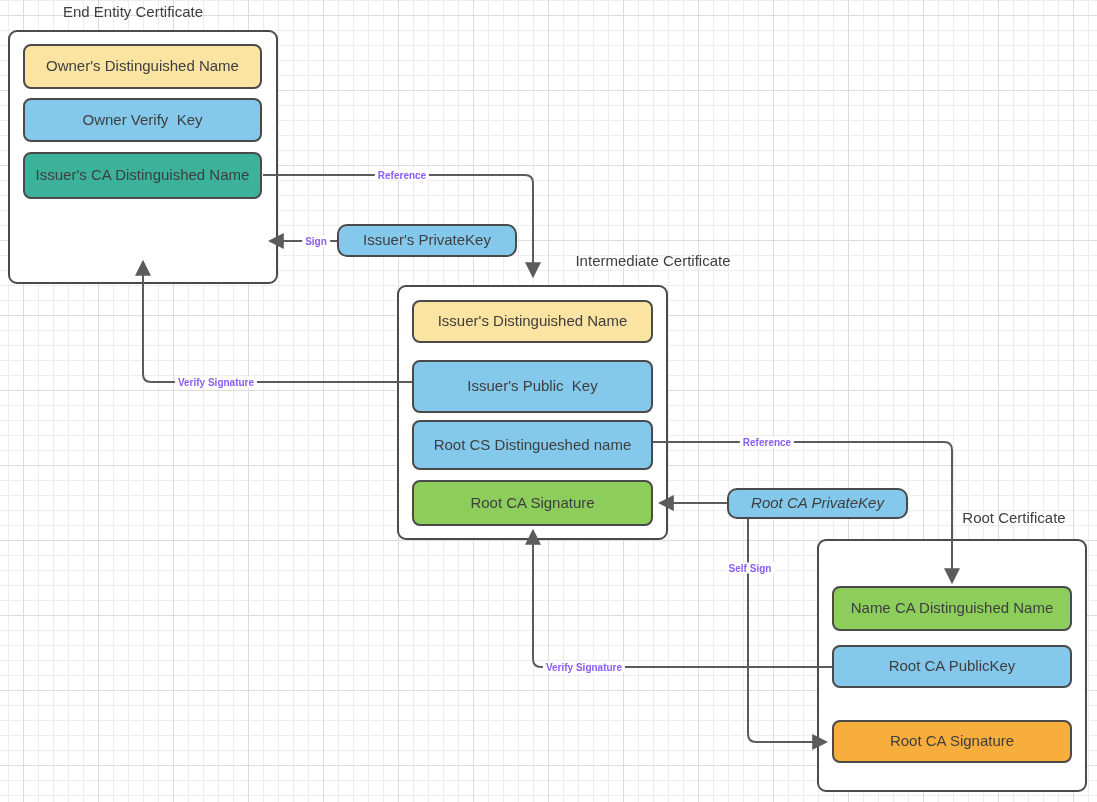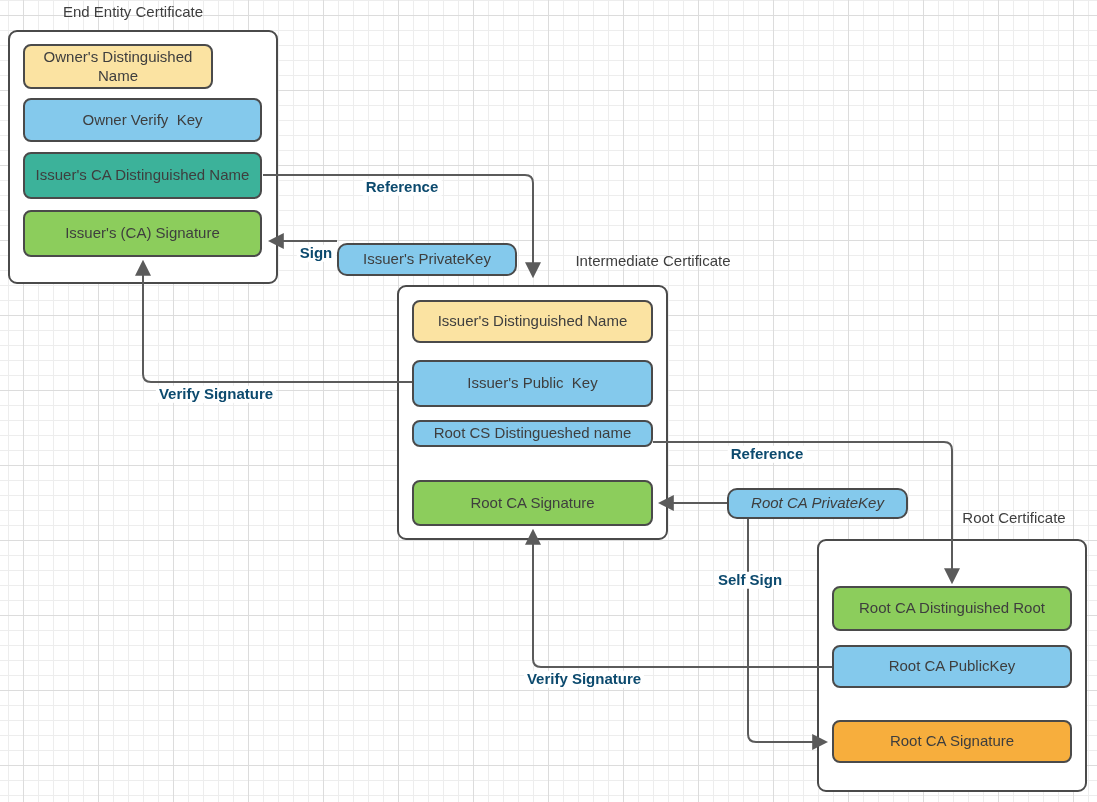--- a/index.html
+++ b/index.html
@@ -42,28 +42,27 @@
   .ctitle{
     position:absolute;
     font-size:15px;
     color:#3e3e3e;
     text-align:center;
     white-space:nowrap;
   }
   .clabel{
     position:absolute;
     transform:translate(-50%,-50%);
-    font-size:15px;
+    font-size:10px;
     font-weight:bold;
-    color:#0c4a6e;
+    color:#8b5cf6;
     background:#ffffff;
     padding:0 3px;
     white-space:nowrap;
     line-height:1.1;
-    margin-top:12px;
   }
   svg.wires{position:absolute;left:0;top:0;pointer-events:none;}
 </style>
 </head>
 <body>
 
 <div id="canvas">
 
   <div class="container" style="left:8px;top:30px;width:270px;height:254px"></div>
   <div class="container" style="left:397px;top:285px;width:271px;height:255px"></div>
@@ -83,35 +82,34 @@
       <path d="M263,175 L525,175 Q533,175 533,183 L533,275" marker-end="url(#arrow)"></path>
       <path d="M337,241 L271,241" marker-end="url(#arrow)"></path>
       <path d="M412,382 L151,382 Q143,382 143,374 L143,263" marker-end="url(#arrow)"></path>
       <path d="M653,442 L944,442 Q952,442 952,450 L952,581" marker-end="url(#arrow)"></path>
       <path d="M727,503 L661,503" marker-end="url(#arrow)"></path>
       <path d="M748,519 L748,734 Q748,742 756,742 L825,742" marker-end="url(#arrow)"></path>
       <path d="M832,667 L541,667 Q533,667 533,659 L533,532" marker-end="url(#arrow)"></path>
     </g>
   </svg>
 
-  <div class="node" style="left: 23px; top: 44px; width: 190px; height: 45px; background-color: rgb(251, 227, 162);">Owner's Distinguished Name</div>
+  <div class="node" style="left: 23px; top: 44px; width: 239px; height: 45px; background-color: rgb(251, 227, 162);">Owner's Distinguished Name</div>
   <div class="node" style="left: 23px; top: 98px; width: 239px; height: 44px; background-color: rgb(132, 201, 236);">Owner Verify  Key</div>
   <div class="node" style="left: 23px; top: 152px; width: 239px; height: 47px; background-color: rgb(60, 178, 154);">Issuer's CA Distinguished Name</div>
-  <div class="node" style="left: 23px; top: 210px; width: 239px; height: 47px; background-color: rgb(140, 205, 92);">Issuer's (CA) Signature</div>
 
   <div class="node" style="left: 412px; top: 300px; width: 241px; height: 43px; background-color: rgb(251, 227, 162);">Issuer's Distinguished Name</div>
-  <div class="node" style="left: 412px; top: 360px; width: 241px; height: 47px; background-color: rgb(132, 201, 236);">Issuer's Public  Key</div>
-  <div class="node" style="left: 412px; top: 420px; width: 241px; height: 27px; background-color: rgb(132, 201, 236);">Root CS Distingueshed name</div>
+  <div class="node" style="left: 412px; top: 360px; width: 241px; height: 53px; background-color: rgb(132, 201, 236);">Issuer's Public  Key</div>
+  <div class="node" style="left: 412px; top: 420px; width: 241px; height: 50px; background-color: rgb(132, 201, 236);">Root CS Distingueshed name</div>
   <div class="node" style="left: 412px; top: 480px; width: 241px; height: 46px; background-color: rgb(140, 205, 92);">Root CA Signature</div>
 
-  <div class="node" style="left: 832px; top: 586px; width: 240px; height: 45px; background-color: rgb(140, 205, 92);">Root CA Distinguished Root</div>
+  <div class="node" style="left: 832px; top: 586px; width: 240px; height: 45px; background-color: rgb(140, 205, 92);">Name CA Distinguished Name</div>
   <div class="node" style="left: 832px; top: 645px; width: 240px; height: 43px; background-color: rgb(132, 201, 236);">Root CA PublicKey</div>
   <div class="node" style="left: 832px; top: 720px; width: 240px; height: 43px; background-color: rgb(247, 174, 61);">Root CA Signature</div>
 
-  <div class="node" style="left: 337px; top: 224px; width: 180px; height: 33px; border-radius: 10px; background-color: rgb(132, 201, 236); margin-top: 19px;">Issuer's PrivateKey</div>
+  <div class="node" style="left: 337px; top: 224px; width: 180px; height: 33px; border-radius: 10px; background-color: rgb(132, 201, 236);">Issuer's PrivateKey</div>
   <div class="node" style="left: 727px; top: 488px; width: 181px; height: 31px; border-radius: 10px; background-color: rgb(132, 201, 236); font-style: italic;">Root CA PrivateKey</div>
 
   <div class="clabel" style="left:402px;top:175px">Reference</div>
   <div class="clabel" style="left:316px;top:241px">Sign</div>
   <div class="clabel" style="left:216px;top:382px">Verify Signature</div>
   <div class="clabel" style="left:767px;top:442px">Reference</div>
   <div class="clabel" style="left:750px;top:568px">Self Sign</div>
   <div class="clabel" style="left:584px;top:667px">Verify Signature</div>
 
 </div>

